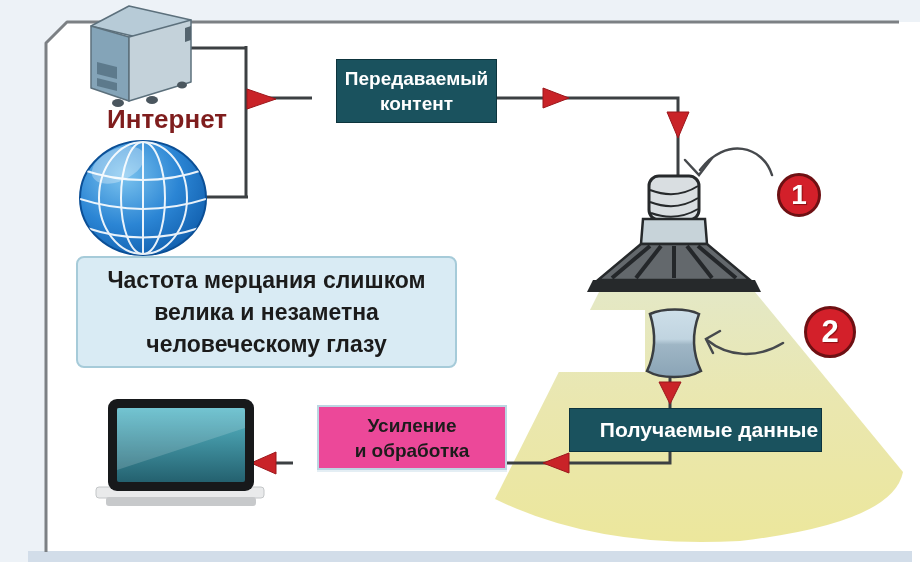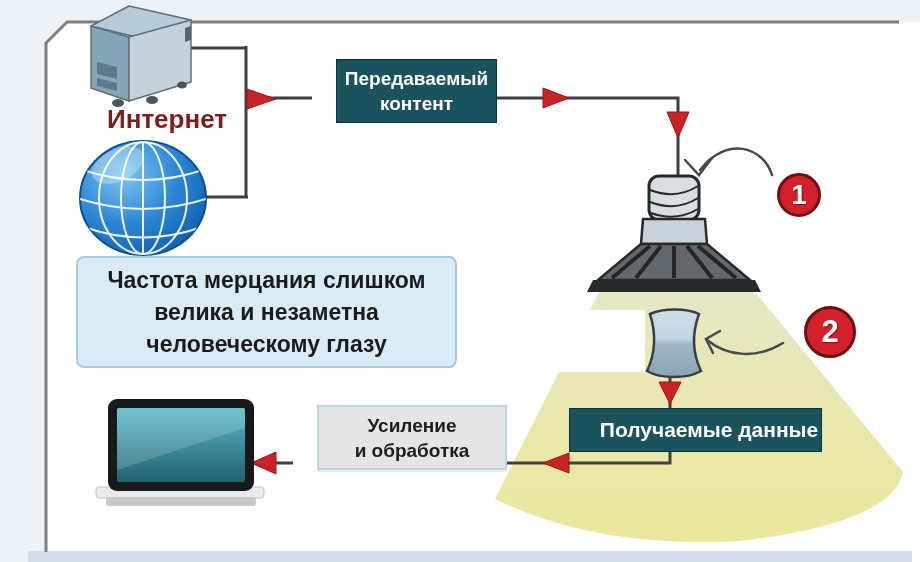--- a/index.html
+++ b/index.html
@@ -20,21 +20,21 @@
   .badge{
     border-radius:50%;background:#d3202a;border:3px solid #6e1013;
     color:#ffffff;font-weight:bold;
     text-shadow:1px 1px 1px rgba(90,0,0,.6);
   }
   .notebox{
     background:#d9ebf4;border:2px solid #a6cbd9;border-radius:8px;
     color:#1b1b1b;font-weight:bold;
   }
   .procbox{
-    background:#e5e5e5;border:2px solid #bcd6e2;color:#1c1c1c;font-weight:bold;
+    background:#ec4899;border:2px solid #bcd6e2;color:#1c1c1c;font-weight:bold;
     box-shadow:0 2px 0 #e4eef4;
   }
 </style>
 </head>
 <body>
 
 <div id="stage">
 
   <svg id="gfx" width="920" height="562" viewBox="0 0 920 562">
     <defs>

